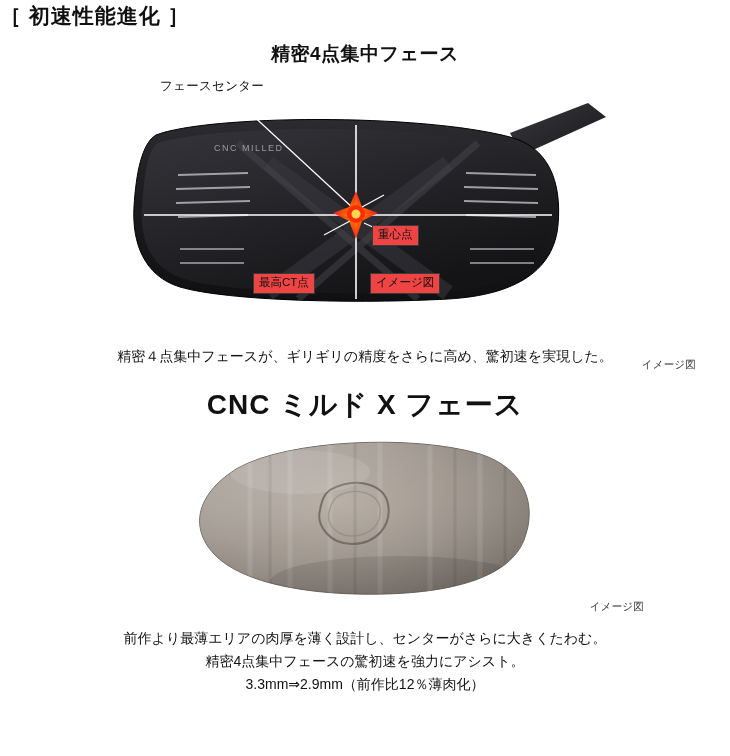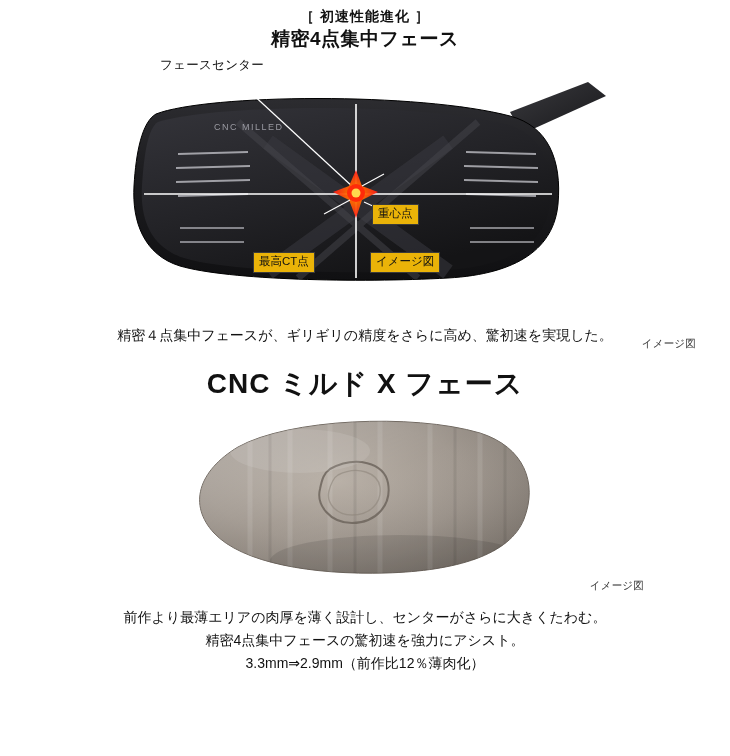--- a/index.html
+++ b/index.html
@@ -18,40 +18,42 @@
   }
 
   .page {
     width: 730px;
     height: 756px;
     position: relative;
   }
 
   
   .title-main {
-    text-align: center;
-    font-size: 14px;
+    text-align: left;
+    font-size: 21px;
     font-weight: bold;
     letter-spacing: 1px;
-    margin-top: 8px;
+    margin-top: 2px;
     color: #111;
   }
   .title-sub {
     text-align: center;
     font-size: 19px;
     font-weight: bold;
+    margin-top: 11px;
     letter-spacing: 0.5px;
     color: #111;
   }
 
   
   .club-block {
     position: relative;
     width: 714px;
     height: 250px;
+    margin-top: 6px;
   }
 
   .callout-top-label {
     position: absolute;
     left: 160px;
     top: 5px;
     font-size: 12.5px;
     color: #111;
     letter-spacing: 0.3px;
     white-space: nowrap;
@@ -63,21 +65,21 @@
     left: 118px;
     top: 30px;
     width: 500px;
     height: 200px;
   }
 
   .head-svg { display: block; }
 
   .label-box {
     position: absolute;
-    background: #eab308;
+    background: #ef4444;
     border: 1px solid #3a3a3a;
     font-size: 11.5px;
     line-height: 1;
     padding: 3px 5px 4px 5px;
     color: #111;
     white-space: nowrap;
   }
   .lbl-cg   { left: 372px; top: 152px; }
   .lbl-ct   { left: 253px; top: 200px; }
   .lbl-flex { left: 370px; top: 200px; }

